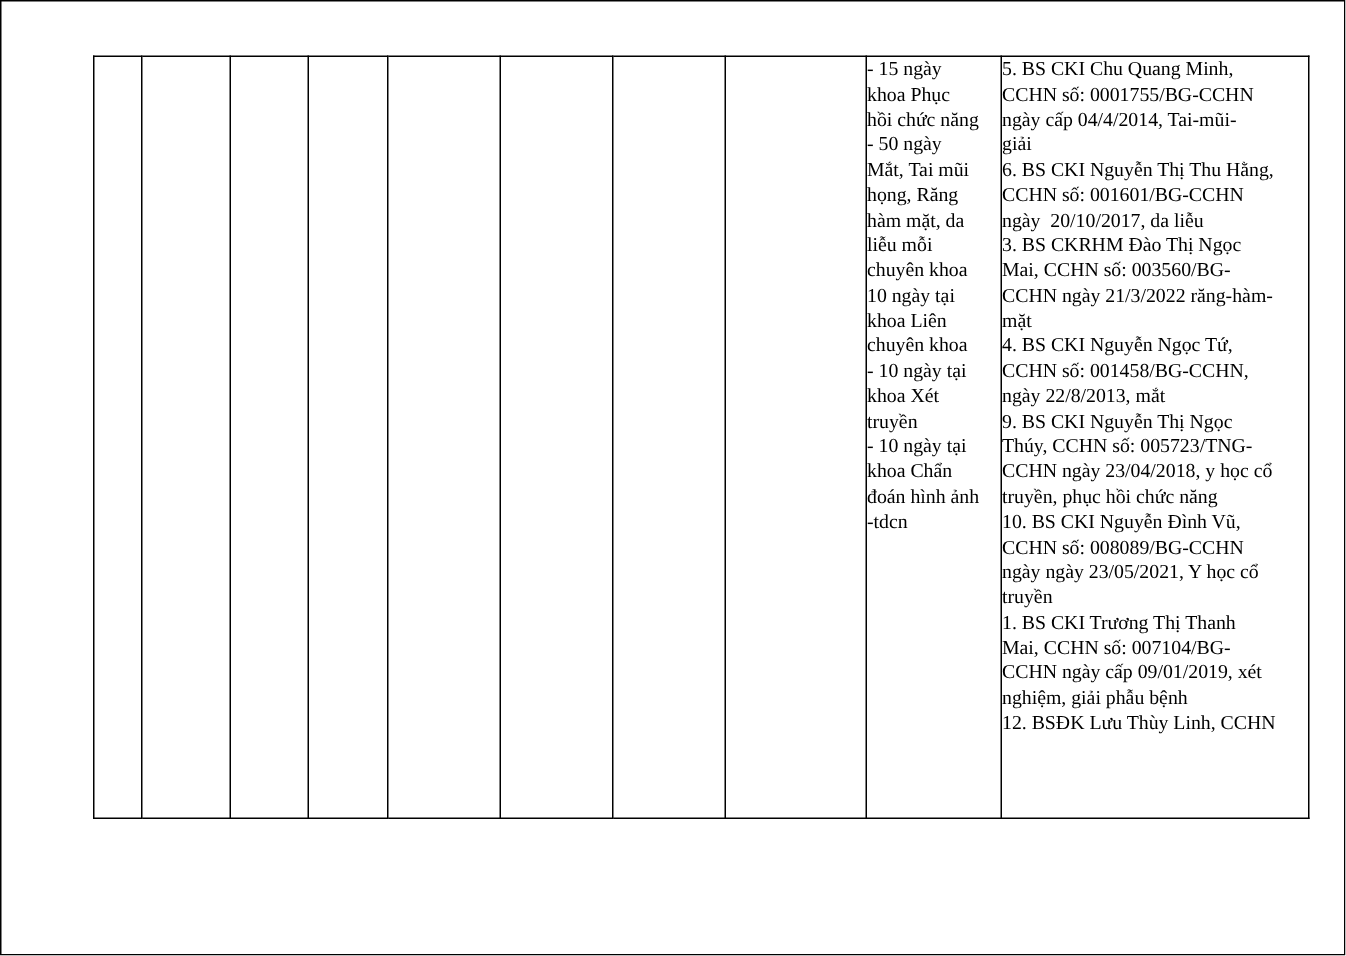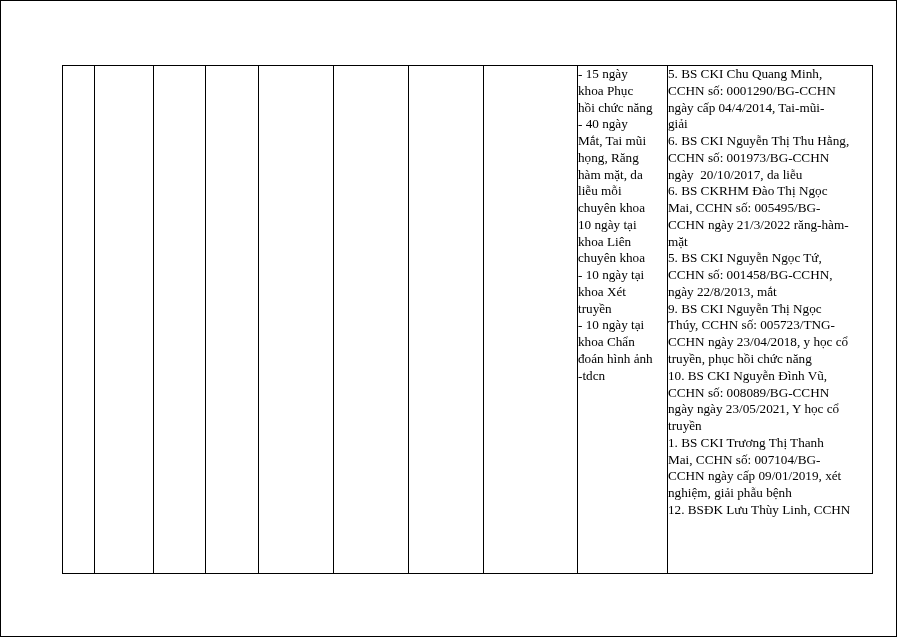--- a/index.html
+++ b/index.html
@@ -21,21 +21,21 @@
     top: 0;
     width: 897px;
     height: 637px;
     box-sizing: border-box;
     border: 1px solid #000000;
     background: #ffffff;
   }
   .table-wrap {
     position: absolute;
     left: 61px;
-    top: 64px;
+    top: 36px;
     width: 800px;
     height: 509px;
   }
   table.doc-table {
     border-collapse: collapse;
     table-layout: fixed;
     width: 800px;
     height: 509px;
   }
   table.doc-table td {
@@ -83,52 +83,52 @@
         <td class="c4 cell-empty"></td>
         <td class="c5 cell-empty"></td>
         <td class="c6 cell-empty"></td>
         <td class="c7 cell-empty"></td>
         <td class="c8 cell-empty"></td>
         <td class="c9 cell-text">
           <span class="cell-lines">
                 <span class="ln">- 15 ngày</span>
                 <span class="ln">khoa Phục</span>
                 <span class="ln">hồi chức năng</span>
-                <span class="ln">- 40 ngày</span>
+                <span class="ln">- 50 ngày</span>
                 <span class="ln">Mắt, Tai mũi</span>
                 <span class="ln">họng, Răng</span>
                 <span class="ln">hàm mặt, da</span>
                 <span class="ln">liễu mỗi</span>
                 <span class="ln">chuyên khoa</span>
                 <span class="ln">10 ngày tại</span>
                 <span class="ln">khoa Liên</span>
                 <span class="ln">chuyên khoa</span>
                 <span class="ln">- 10 ngày tại</span>
                 <span class="ln">khoa Xét</span>
                 <span class="ln">truyền</span>
                 <span class="ln">- 10 ngày tại</span>
                 <span class="ln">khoa Chẩn</span>
                 <span class="ln">đoán hình ảnh</span>
                 <span class="ln">-tdcn</span>
               </span>
         </td>
         <td class="c10 cell-text">
           <span class="cell-lines">
                 <span class="ln">5. BS CKI Chu Quang Minh,</span>
-                <span class="ln">CCHN số: 0001290/BG-CCHN</span>
+                <span class="ln">CCHN số: 0001755/BG-CCHN</span>
                 <span class="ln">ngày cấp 04/4/2014, Tai-mũi-</span>
                 <span class="ln">giải</span>
                 <span class="ln">6. BS CKI Nguyễn Thị Thu Hằng,</span>
-                <span class="ln">CCHN số: 001973/BG-CCHN</span>
+                <span class="ln">CCHN số: 001601/BG-CCHN</span>
                 <span class="ln">ngày  20/10/2017, da liễu</span>
-                <span class="ln">6. BS CKRHM Đào Thị Ngọc</span>
-                <span class="ln">Mai, CCHN số: 005495/BG-</span>
+                <span class="ln">3. BS CKRHM Đào Thị Ngọc</span>
+                <span class="ln">Mai, CCHN số: 003560/BG-</span>
                 <span class="ln">CCHN ngày 21/3/2022 răng-hàm-</span>
                 <span class="ln">mặt</span>
-                <span class="ln">5. BS CKI Nguyễn Ngọc Tứ,</span>
+                <span class="ln">4. BS CKI Nguyễn Ngọc Tứ,</span>
                 <span class="ln">CCHN số: 001458/BG-CCHN,</span>
                 <span class="ln">ngày 22/8/2013, mắt</span>
                 <span class="ln">9. BS CKI Nguyễn Thị Ngọc</span>
                 <span class="ln">Thúy, CCHN số: 005723/TNG-</span>
                 <span class="ln">CCHN ngày 23/04/2018, y học cổ</span>
                 <span class="ln">truyền, phục hồi chức năng</span>
                 <span class="ln">10. BS CKI Nguyễn Đình Vũ,</span>
                 <span class="ln">CCHN số: 008089/BG-CCHN</span>
                 <span class="ln">ngày ngày 23/05/2021, Y học cổ</span>
                 <span class="ln">truyền</span>

